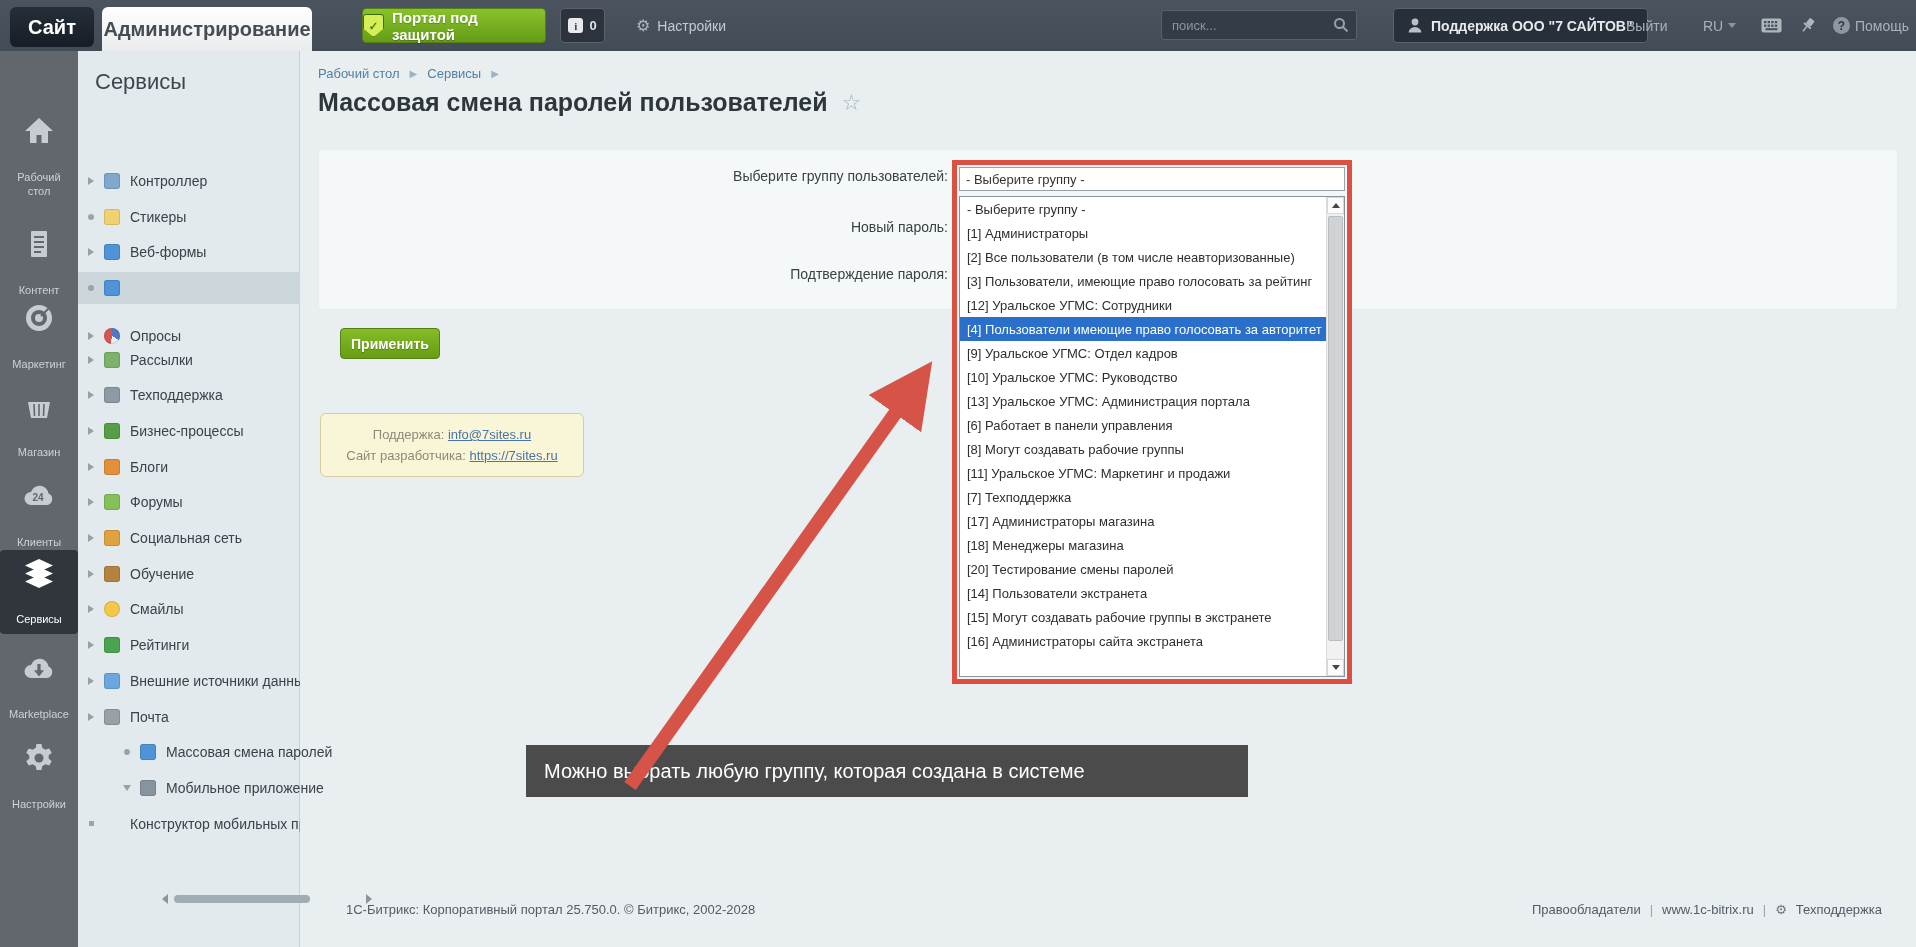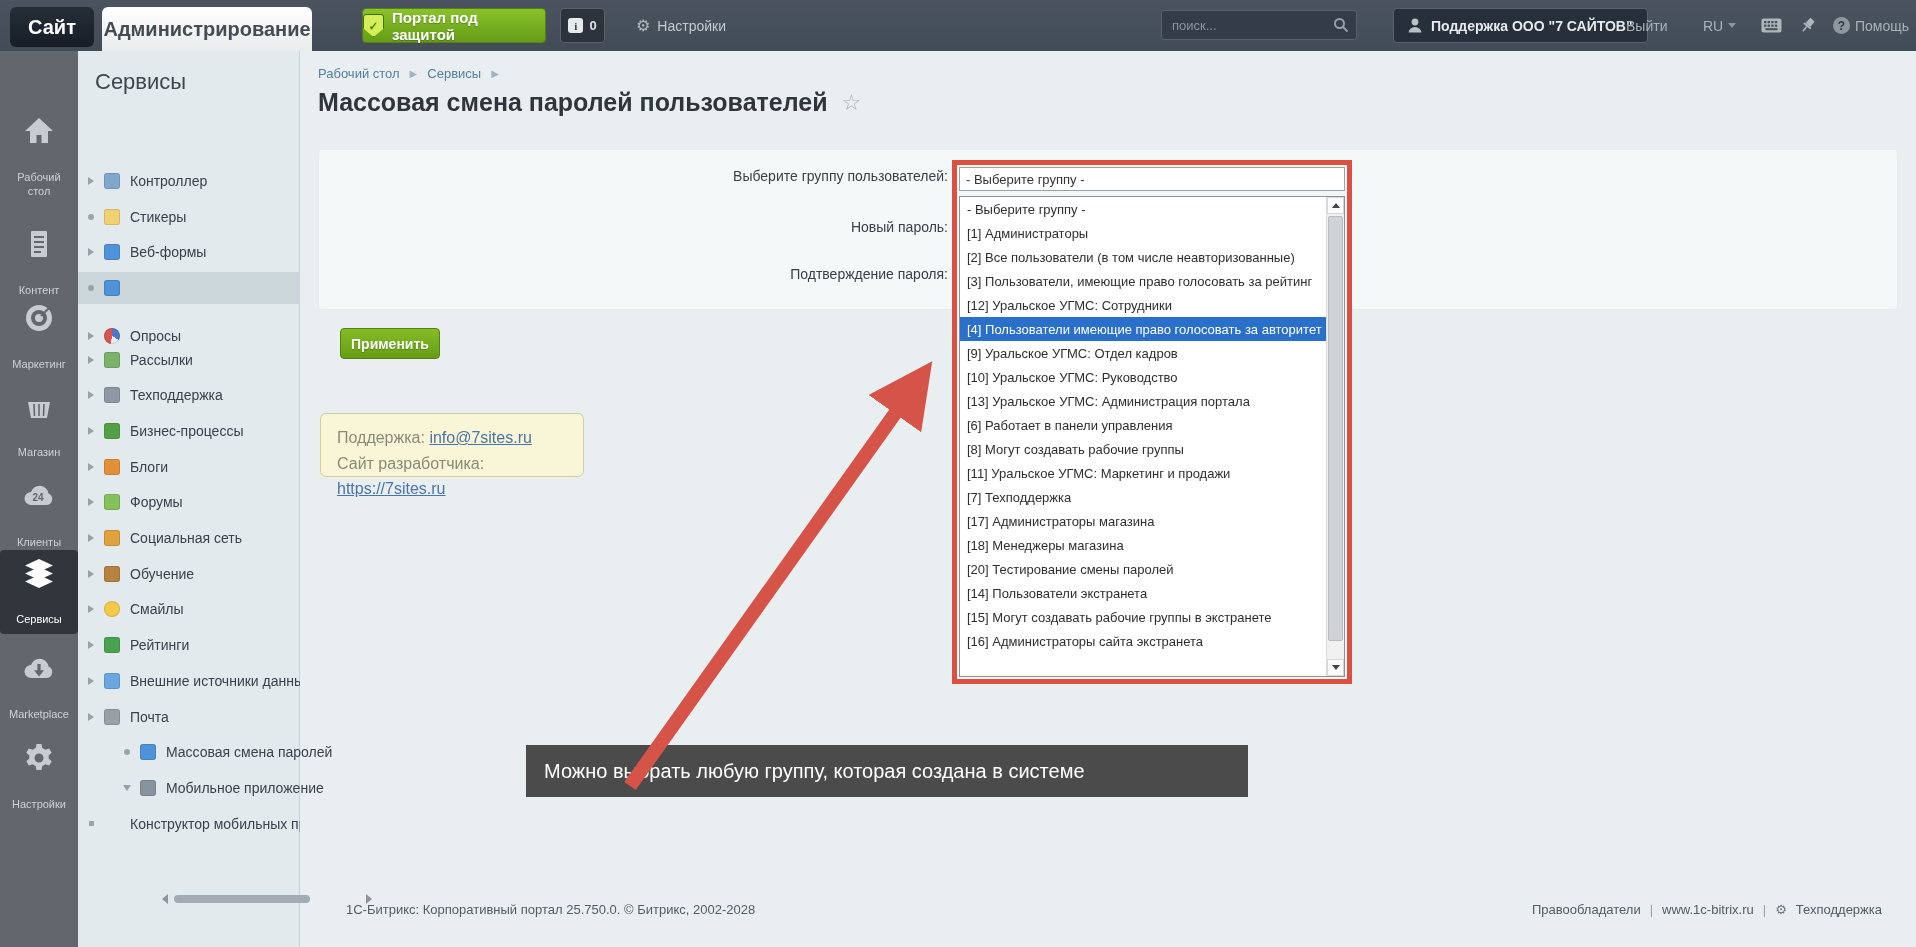--- a/index.html
+++ b/index.html
@@ -85,21 +85,21 @@
   .fav-star{color:#a6b2ba;font-size:22px;font-weight:normal;cursor:pointer;}
   .form-panel{position:absolute;left:318px;top:149px;width:1580px;height:161px;background:#f5f8f8;
        border-radius:4px;border:1px solid #e6ebec;box-sizing:border-box;}
   .f-label{position:absolute;right:968px;font-size:14px;color:#3a4045;white-space:nowrap;}
   .btn-apply{position:absolute;left:340px;top:328px;width:100px;height:31px;border-radius:4px;
        background:linear-gradient(#85bc26,#669d15);border:1px solid #587f12;color:#fff;font-size:14px;
        font-weight:bold;display:flex;align-items:center;justify-content:center;cursor:pointer;
        text-shadow:0 1px 1px rgba(0,0,0,.25);box-sizing:border-box;}
   .support-box{position:absolute;left:320px;top:413px;width:264px;height:64px;background:#f9f5d7;
        border:1px solid #d5cd9e;border-radius:6px;box-sizing:border-box;padding:11px 16px;
-       font-size:16px;color:#8a8a78;line-height:1.6;}
+       font-size:13px;color:#8a8a78;line-height:1.6;text-align:center;}
   .support-box a{color:#4a74a8;text-decoration:underline;cursor:pointer;}
   
   .dd-frame{position:absolute;left:952px;top:160px;width:400px;height:524px;border:5px solid #dc5044;
        box-sizing:border-box;background:#f3f6f7;}
   .dd-select{position:absolute;left:2px;top:2px;width:386px;height:24px;background:#fff;
        border:1px solid #9aa3aa;box-sizing:border-box;font-size:13px;color:#333;display:flex;
        align-items:center;padding-left:6px;cursor:pointer;}
   .dd-list{position:absolute;left:2px;top:31px;width:386px;height:481px;background:#fff;
        border:1px solid #8a939a;box-sizing:border-box;overflow:hidden;}
   .opt{height:24px;display:flex;align-items:center;padding-left:7px;font-size:13px;color:#2e2e2e;

